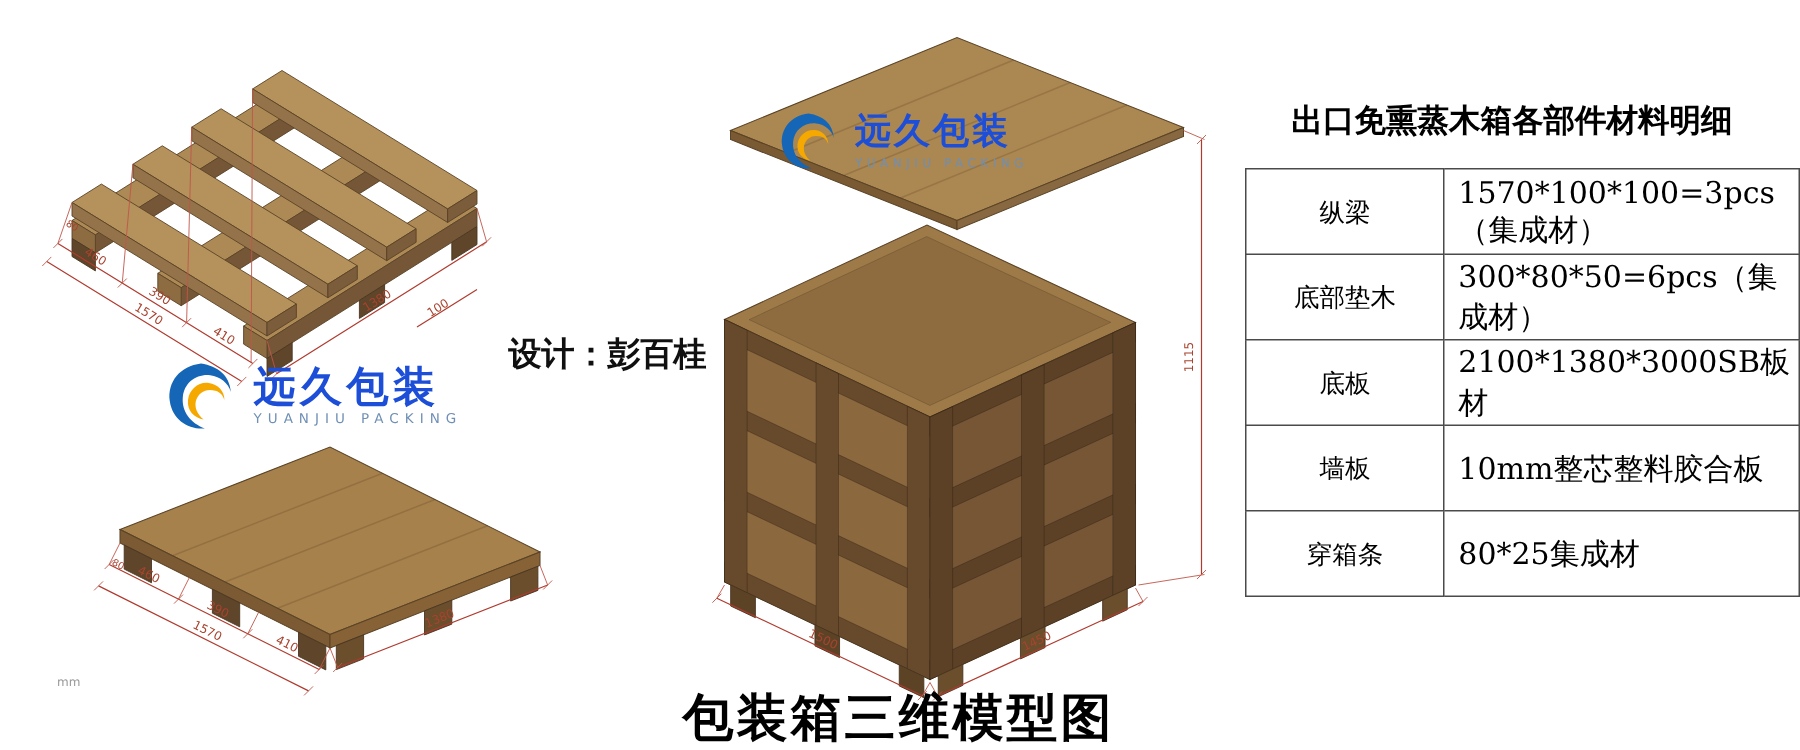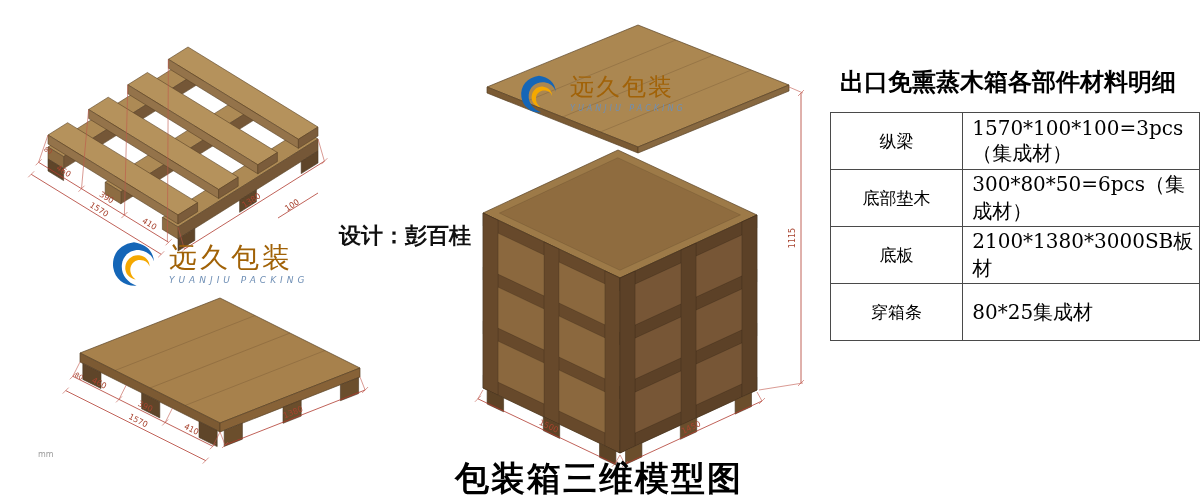--- a/index.html
+++ b/index.html
@@ -7,28 +7,28 @@
           font-family:"DejaVu Sans",sans-serif;}
   .abs{position:absolute;}
   svg{display:block;}
   .dim-num{font-size:8px;fill:#a8432f;font-family:"DejaVu Sans",sans-serif;}
   .dim-num-sm{font-size:6.5px;fill:#a8432f;}
   .dim-line{stroke:#b03a2e;stroke-width:0.8;fill:none;}
   .ext-line{stroke:#c0564a;stroke-width:0.6;fill:none;}
   .grain{stroke:rgba(60,40,20,0.18);stroke-width:1;fill:none;}
   .logo{display:flex;align-items:center;gap:9px;}
   .logo-text{display:flex;flex-direction:column;}
-  .logo-cn{font-size:28px;font-weight:normal;color:#a16207;letter-spacing:3px;line-height:1.05;}
-  .logo-en{font-size:9px;color:#6f8fb5;letter-spacing:4px;margin-top:3px;font-style:italic;}
+  .logo-cn{font-size:28px;font-weight:bold;color:#1d4ed8;letter-spacing:3px;line-height:1.05;}
+  .logo-en{font-size:9px;color:#6f8fb5;letter-spacing:4px;margin-top:3px;}
   .logo--small .logo-cn{font-size:24px;letter-spacing:2px;}
   .logo--small .logo-en{font-size:8px;letter-spacing:3px;}
   .credits{font-size:22px;font-weight:600;color:#101010;}
   .credit-line2{margin-top:31px;}
   .main-title{font-size:34px;font-weight:bold;color:#000;letter-spacing:2px;white-space:nowrap;}
-  .table-title{font-size:24px;font-weight:bold;color:#000;text-align:center;
+  .table-title{font-size:21px;font-weight:bold;color:#000;text-align:center;
                font-family:"DejaVu Serif",serif;white-space:nowrap;}
   table.parts{border-collapse:collapse;table-layout:fixed;background:#fff;
               font-family:"DejaVu Serif",serif;}
   table.parts td{border:1px solid #4a4a4a;height:54px;color:#000;}
   td.part{width:131px;text-align:center;font-size:17px;}
   td.spec{width:226px;font-size:20px;padding-left:9px;border-radius:25px;}
   .mm-label{font-size:8px;color:#999;}
 </style>
 </head>
 <body>
@@ -202,19 +202,23 @@
       </tr>
       <tr>
         <td class="part">底部垫木</td>
         <td class="spec">300*80*50=6pcs（集成材）</td>
       </tr>
       <tr>
         <td class="part">底板</td>
         <td class="spec">2100*1380*3000SB板材</td>
       </tr>
       <tr>
+        <td class="part">墙板</td>
+        <td class="spec">10mm整芯整料胶合板</td>
+      </tr>
+      <tr>
         <td class="part">穿箱条</td>
         <td class="spec">80*25集成材</td>
       </tr>
     </tbody>
   </table>
 
 </div>
 
 </body></html>

